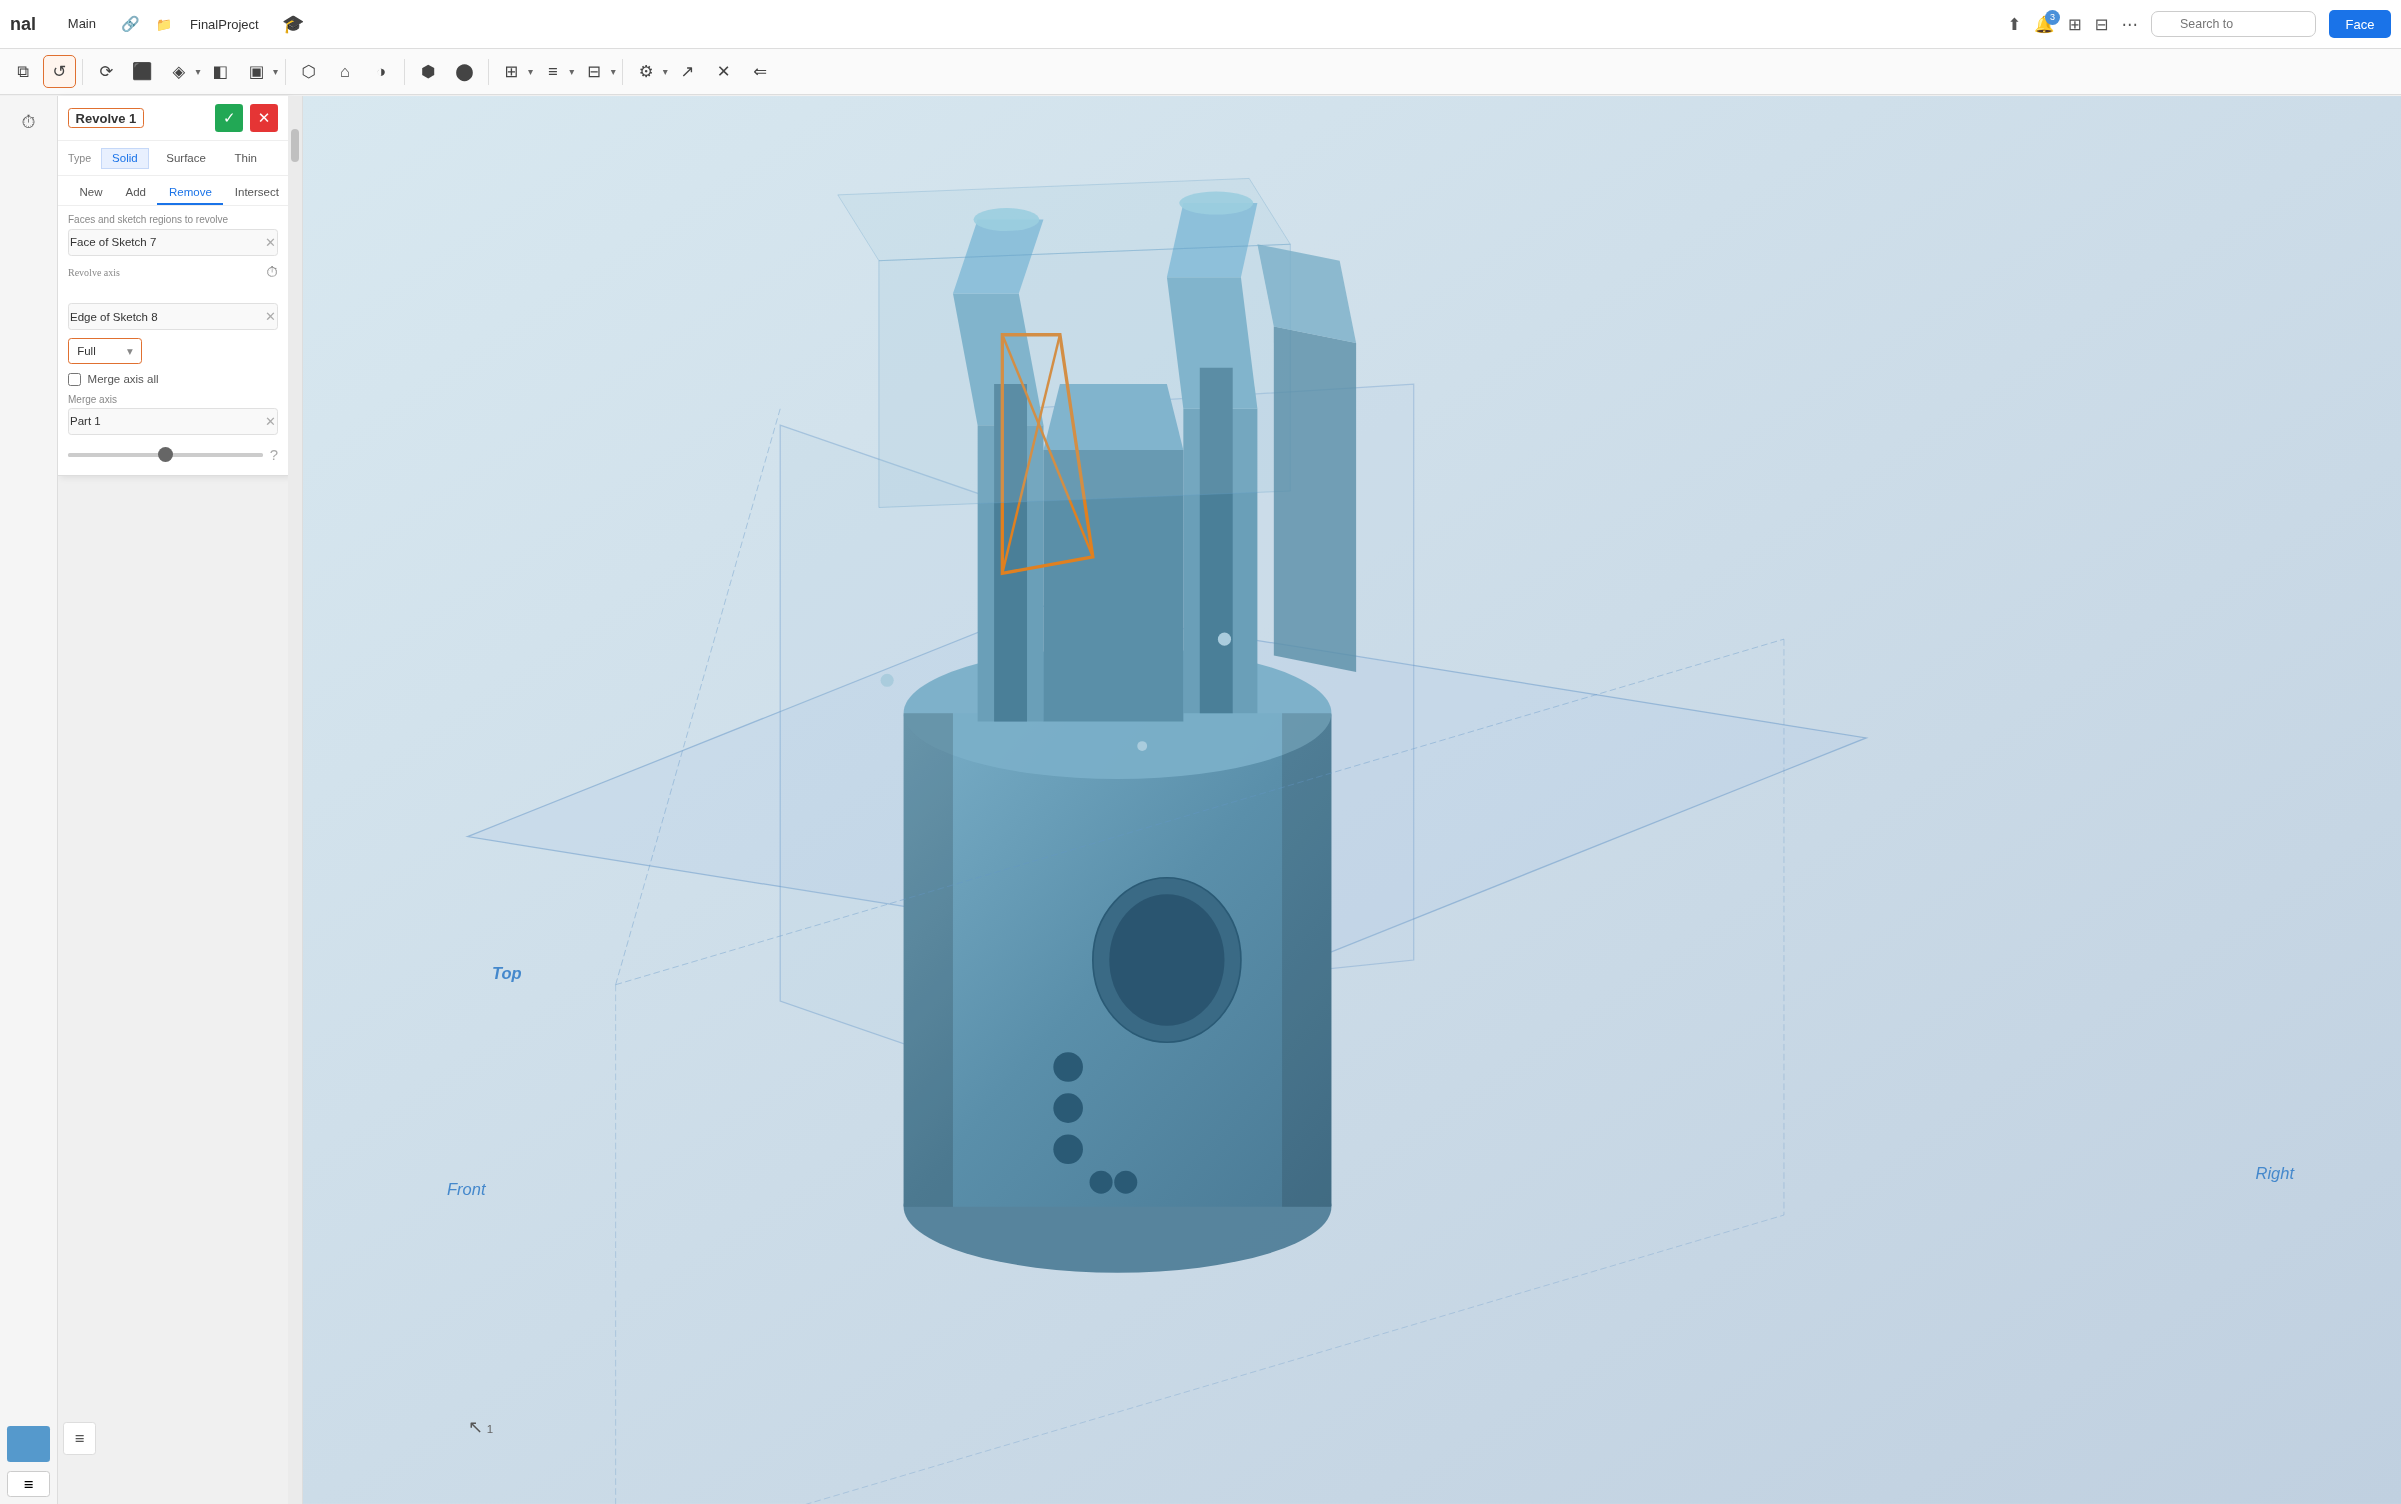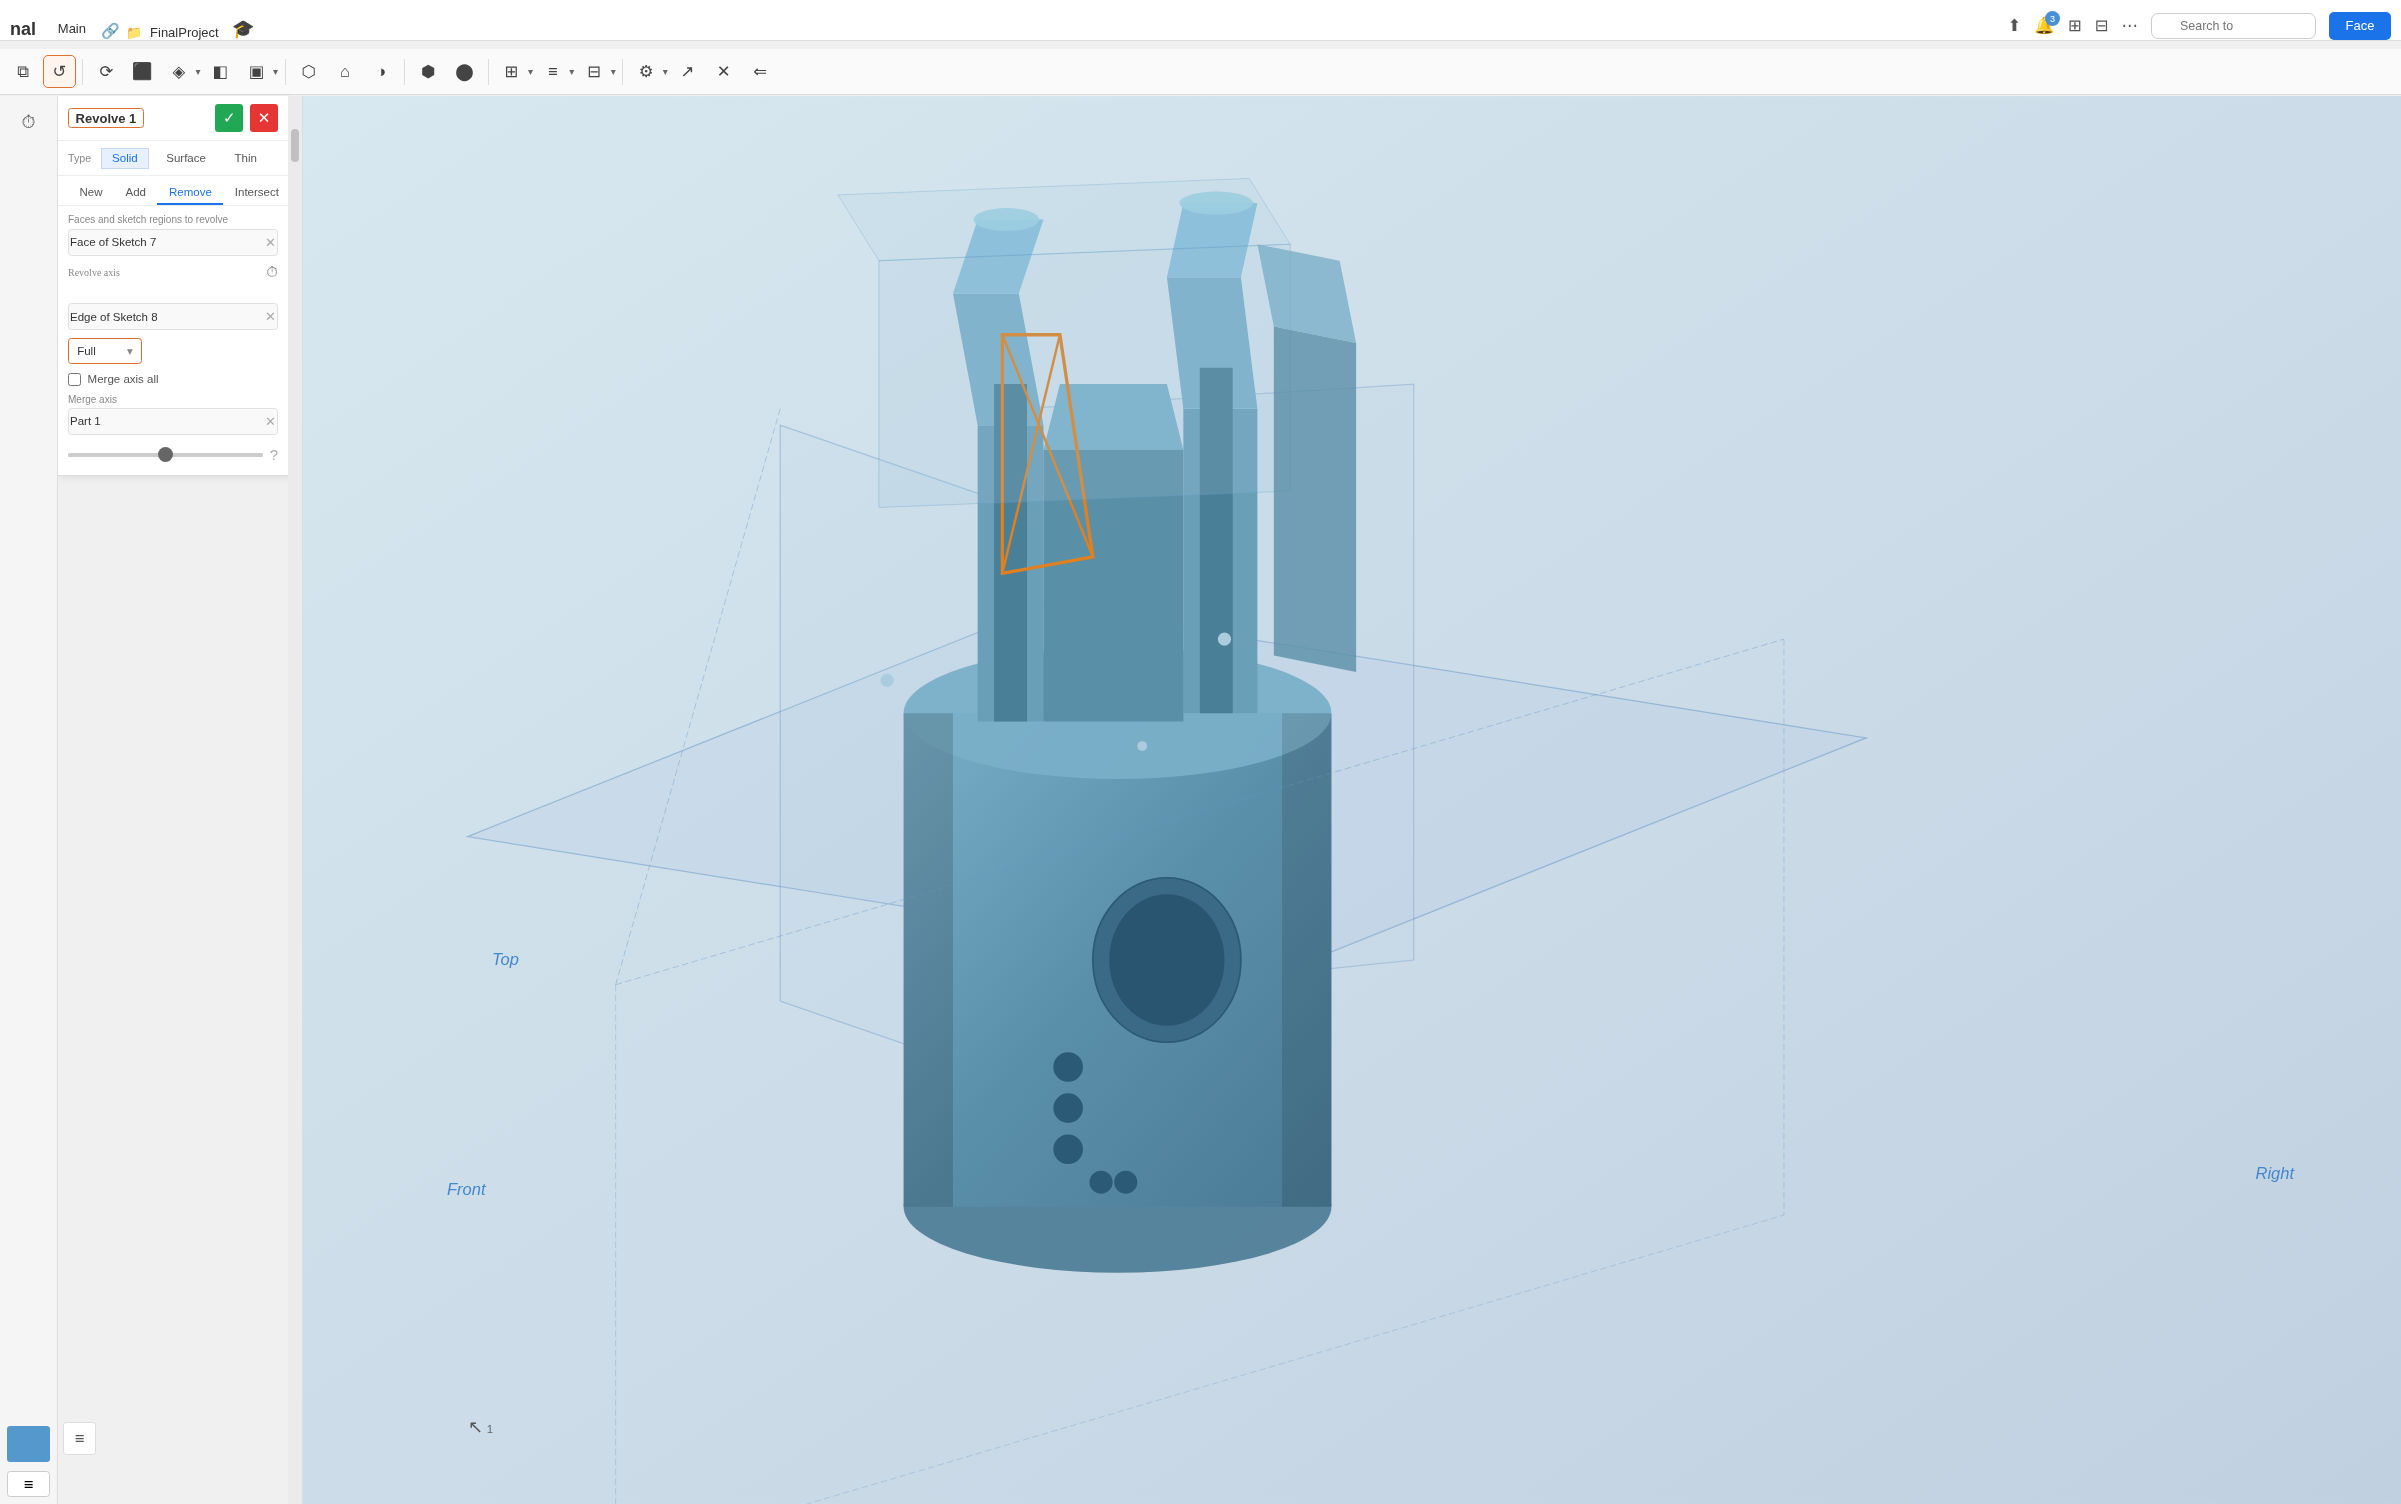--- a/index.html
+++ b/index.html
@@ -1,22 +1,22 @@
 <!DOCTYPE html>
 <html style="font-size:13px"><head>
   <meta charset="utf-8">
   <style>
     * { box-sizing: border-box; margin: 0; padding: 0; }
     body { font-family: -apple-system, BlinkMacSystemFont, 'Segoe UI', Arial, sans-serif; background: #f0f0f0; overflow: hidden; width: 2401px; height: 1505px; }
 
     
     #topbar {
-      position: absolute; top: 0; left: 0; right: 0; height: 41px;
+      position: absolute; top: 0; left: 0; right: 0; height: 49px;
       background: #fff; border-bottom: 0.8px solid #ddd;
-      display: flex; align-items: flex-end; padding: 0 10px; gap: 7px;
+      display: flex; align-items: center; padding: 0 10px; gap: 17px;
     }
     #topbar .app-title { font-size: 18px; font-weight: 600; color: #333; margin-right: 6.6px; }
     #topbar .tab-main {
       font-size: 13px; color: #333; padding: 3.3px 8.2px;
       border-bottom: 1.6px solid transparent; cursor: pointer;
     }
     #topbar .link-icon { color: #888; font-size: 15px; }
     #topbar .folder-icon { color: #888; font-size: 13px; }
     #topbar .breadcrumb-text { font-size: 13px; color: #333; }
     #topbar .grad-icon { font-size: 18px; margin-left: 6.6px; }
@@ -415,21 +415,21 @@
     <line x1="380" y1="1080" x2="380" y2="1780" stroke="rgba(100,150,200,0.4)" stroke-width="1" stroke-dasharray="8,4"></line>
     <line x1="380" y1="1780" x2="1800" y2="1360" stroke="rgba(100,150,200,0.4)" stroke-width="1" stroke-dasharray="8,4"></line>
 
     <circle cx="710" cy="710" r="8" fill="#aaccdd"></circle>
     <circle cx="1120" cy="660" r="8" fill="#aaccdd"></circle>
     <circle cx="1020" cy="790" r="6" fill="#aaccdd"></circle>
   </svg>
 
   <div class="viewport-label" style="left: 144px; bottom: 305px;">Front</div>
   <div class="viewport-label" style="right: 107px; bottom: 321px;">Right</div>
-  <div class="viewport-label" style="left: 189px; bottom: 535px;">Top</div>
+  <div class="viewport-label" style="left: 189px; bottom: 521px; font-weight: bold;">Top</div>
 
   <div class="cursor-area">
     <span style="font-size:18px;">↖</span>
     <span style="font-size:11.5px;color:#666;">1</span>
   </div>
 </div>
 
 <div style="position:absolute;top:96px;left:288px;width:15px;bottom:0;background:#ebebeb;border-right:0.8px solid #ddd;z-index:4;">
   <div style="width:8.2px;height:33px;background:#c0c0c0;border-radius:4.1px;margin:33px auto;"></div>
 </div>

